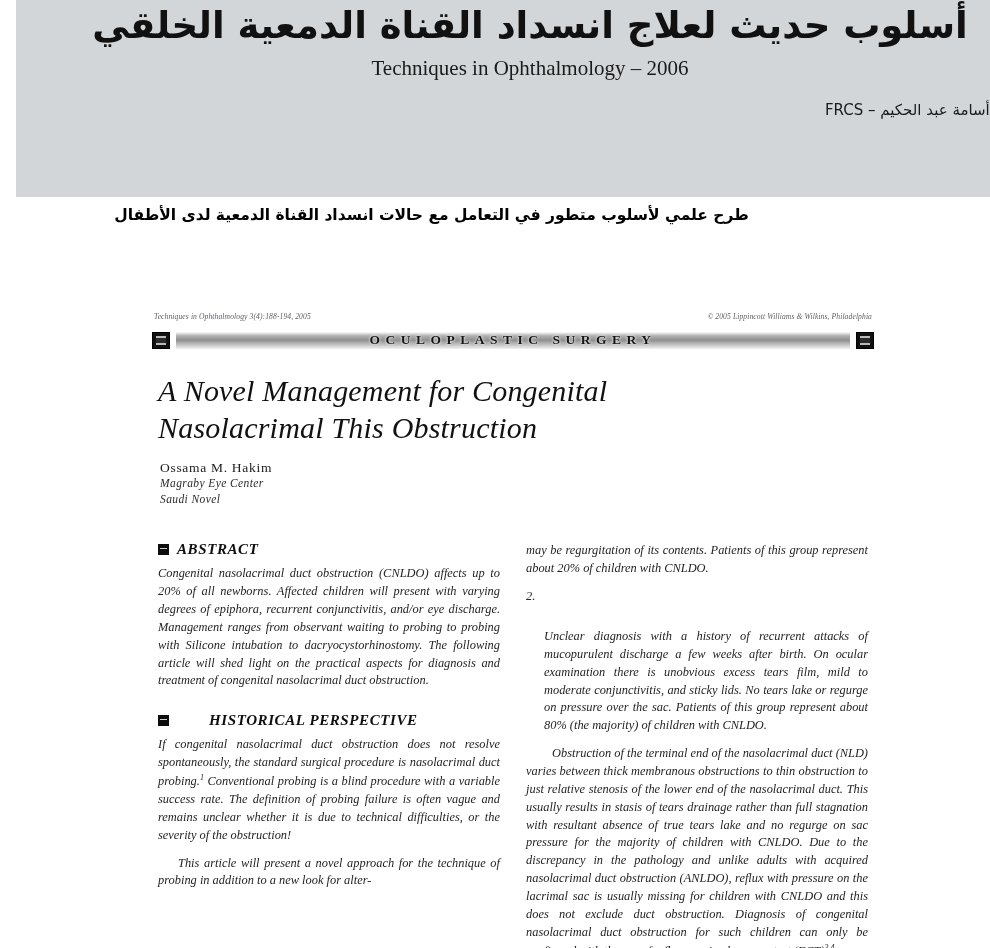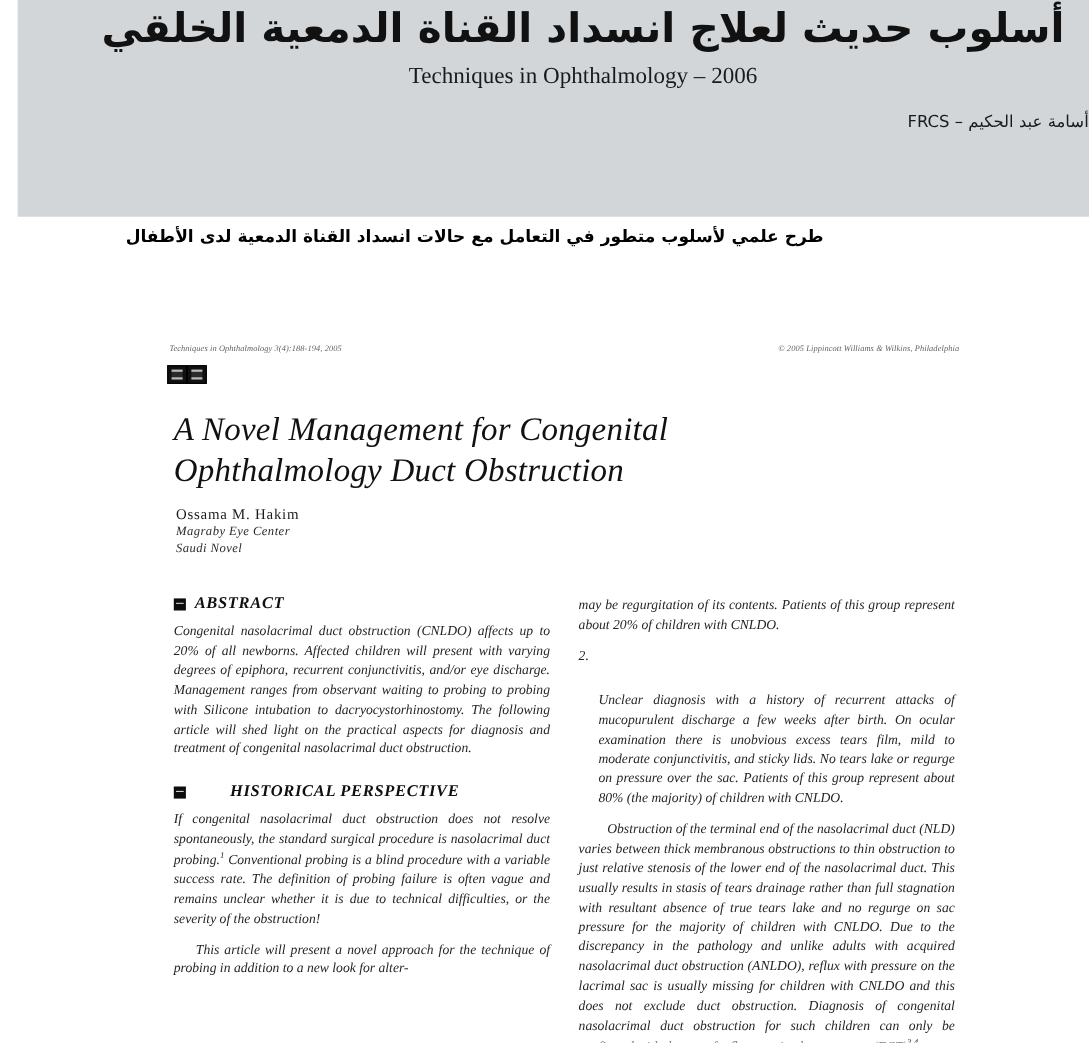--- a/index.html
+++ b/index.html
@@ -259,24 +259,27 @@
 <div class="scan">
   <div class="scan-inner">
 
     <div class="journal-meta">
       <span>Techniques in Ophthalmology 3(4):188-194, 2005</span>
       <span>© 2005 Lippincott Williams &amp; Wilkins, Philadelphia</span>
     </div>
 
     <div class="section-band">
       <span class="band-cap"></span>
+      <span class="band-bar">
+        <span class="band-title">OCULOPLASTIC SURGERY</span>
+      </span>
       <span class="band-cap"></span>
     </div>
 
-    <div class="paper-title">A Novel Management for Congenital Ophthalmology Duct Obstruction</div>
+    <div class="paper-title">A Novel Management for Congenital Nasolacrimal This Obstruction</div>
 
     <div class="byline">
       <div class="author">Ossama M. Hakim</div>
       <div class="affil">Magraby Eye Center</div>
       <div class="affil">Saudi Novel</div>
     </div>
 
     <div class="columns">
 
       <div class="col col-left">

